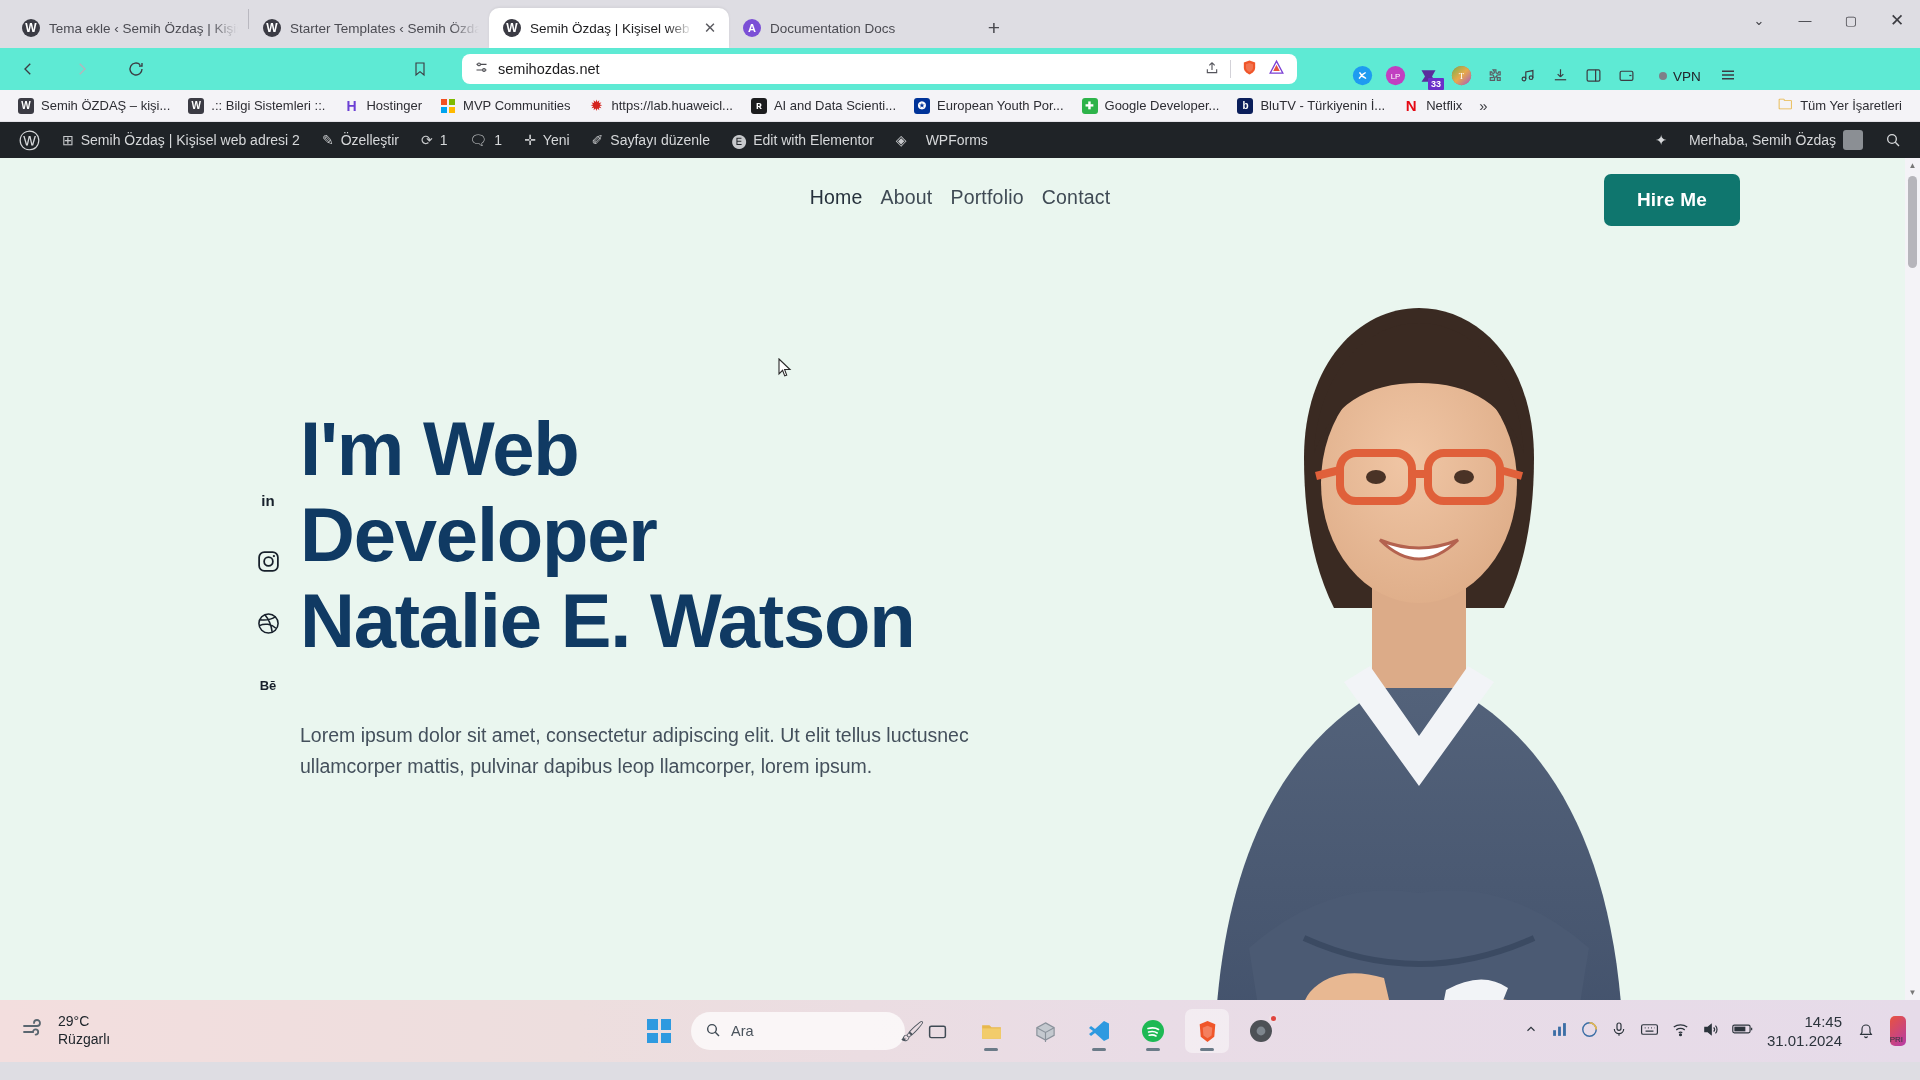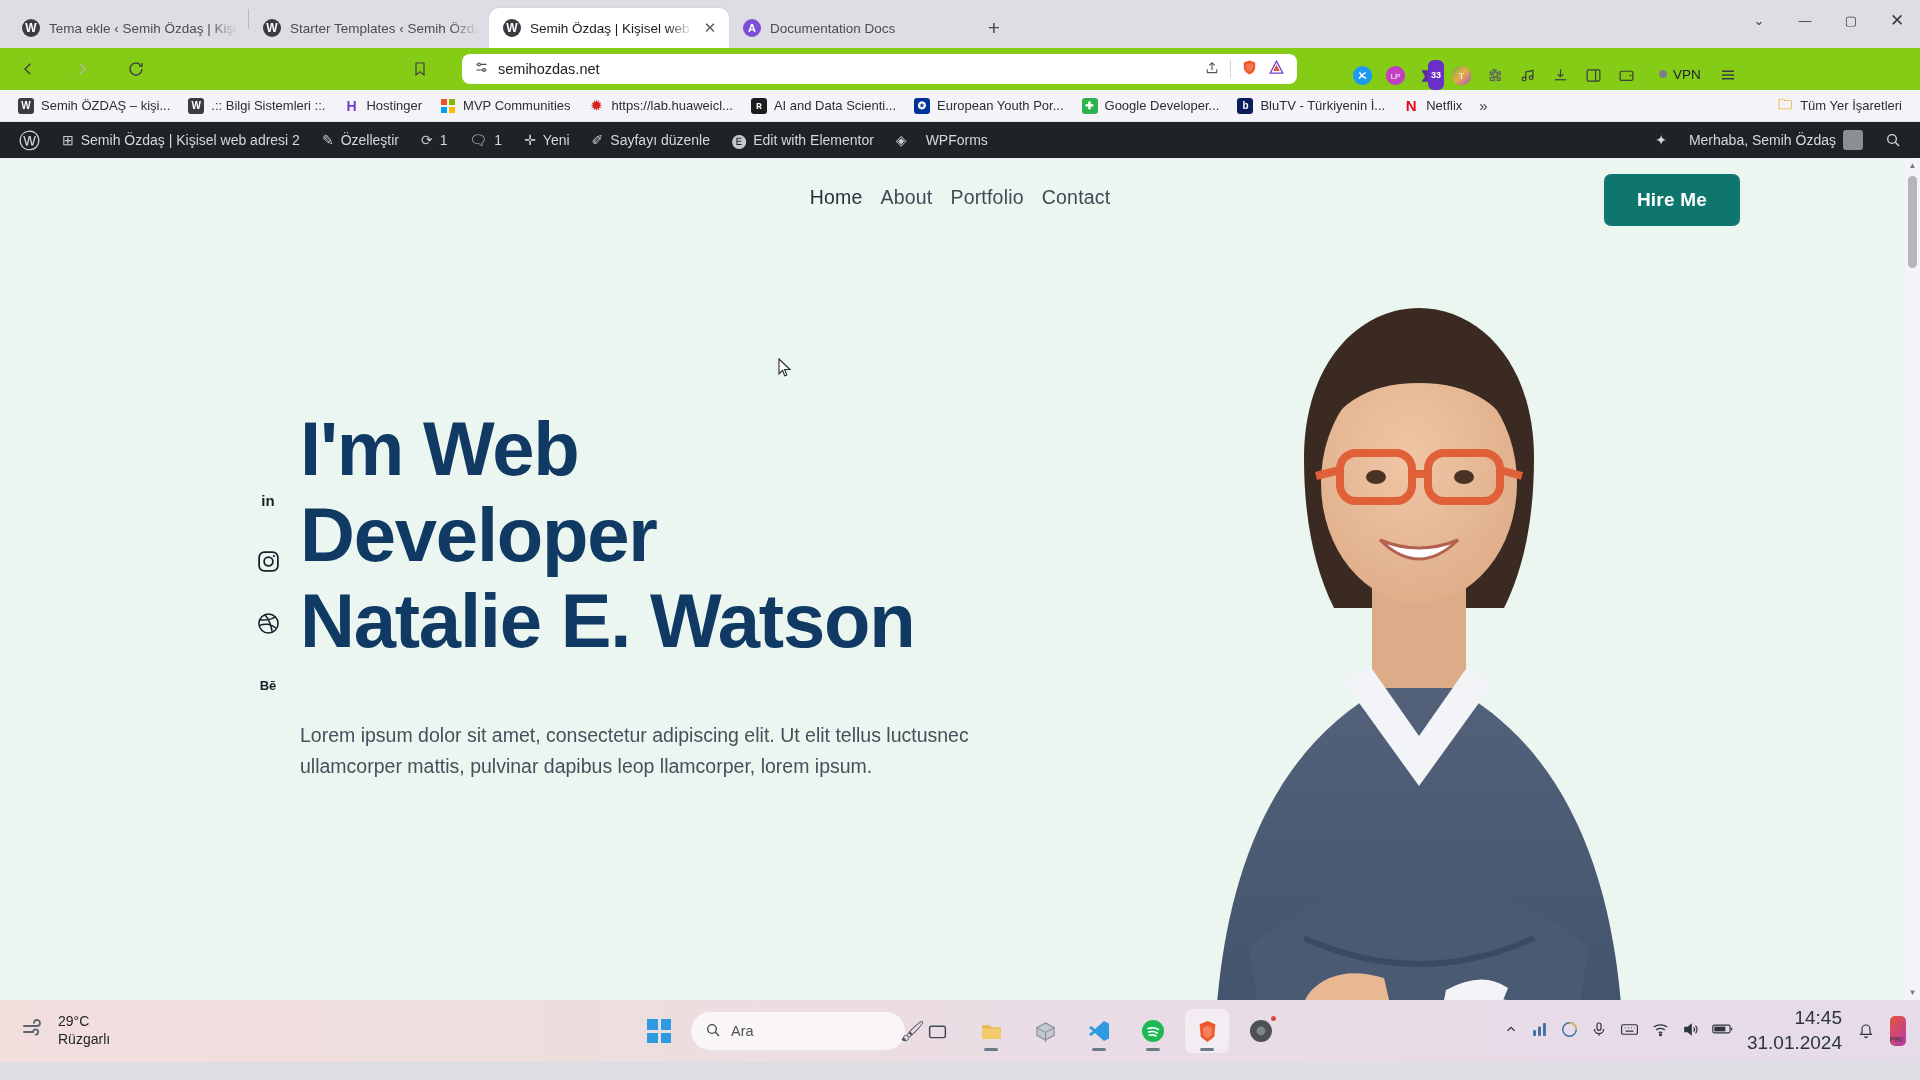--- a/index.html
+++ b/index.html
@@ -42,44 +42,44 @@
     display:flex; align-items:center; justify-content:center;
     font-size:21px; color:#4a4a50; font-weight:300;
   }
   .winctl{ margin-left:auto; display:flex; align-items:flex-start; height:48px; }
   .winbtn{ width:46px; height:40px; display:flex; align-items:center; justify-content:center;
            font-size:13px; color:#3c3c42; }
   .winbtn.close{ font-size:17px; }
 
   
   .toolbar{
-    height:42px; background:#84cc16; display:flex; align-items:center;
+    height:42px; background:#5eead4; display:flex; align-items:center;
     padding:0 12px; gap:22px;
   }
   .tbtn{
     width:32px; height:32px; border-radius:7px; display:flex; align-items:center;
     justify-content:center; color:#3c3c42; flex:0 0 auto;
   }
   .tbtn.dim{ color:#b6b5bb; }
   .omnibox{
     flex:0 0 auto; width:835px; height:30px; background:#ffffff; border-radius:8px;
     display:flex; align-items:center; padding:0 12px; gap:9px; margin-left:4px;
     font-size:14.5px; color:#1c1c1e;
   }
   .omni-url{ flex:1; white-space:nowrap; overflow:hidden; }
   .omni-right{ display:flex; align-items:center; gap:10px; }
   .vline{ width:1px; height:18px; background:#d3d2d8; }
-  .ext-area{ display:flex; align-items:flex-start; gap:3px; margin-left:28px;margin-top:12px; }
+  .ext-area{ display:flex; align-items:flex-end; gap:3px; margin-left:28px;margin-top:12px; }
   .ext{
     width:30px; height:30px; border-radius:7px; display:flex; align-items:center;
     justify-content:center; position:relative; flex:0 0 auto;
   }
   .badge{
     position:absolute; right:-1px; bottom:0px; background:#6b2fc9; color:#fff;
-    font-size:9px; font-weight:bold; padding:9px 3px; border-radius:6px; line-height:12px;
+    font-size:9px; font-weight:bold; padding:0 3px; border-radius:1px; line-height:12px;
   }
   .vpnchip{
     display:flex; align-items:center; gap:6px; font-size:13.5px; color:#22232a;
     padding:0 9px; height:28px; border-radius:7px; margin-left:6px;
   }
   .vpn-dot{ width:8px; height:8px; border-radius:50%; background:#7e7f88; }
 
   
   .bookmarks{
     height:32px; background:#f4f3f7; display:flex; align-items:center;
@@ -176,21 +176,21 @@
   .tbapp{ width:44px; height:44px; border-radius:7px; display:flex; align-items:center;
           justify-content:center; position:relative; flex:0 0 44px; }
   .tbapp.activeapp{ background:rgba(255,255,255,.45); }
   .tbapp .dot{ position:absolute; bottom:2px; left:50%; transform:translateX(-50%);
                width:14px; height:3px; border-radius:2px; background:#6b7b88; }
   .tbapp .reddot{ position:absolute; top:5px; right:5px; width:9px; height:9px;
                   border-radius:50%; background:#e0443e; border:2px solid #ece0e8; }
   .tray{ margin-left:auto; display:flex; align-items:center; gap:13px; padding-right:14px;
          color:#2a3views; }
   .tray span{ color:#2c343c; }
-  .clock{ font-size:19px; color:#1e252b; line-height:1.3; text-align:right; }
+  .clock{ font-size:15px; color:#1e252b; line-height:1.3; text-align:right; }
   .notifbtn{ width:22px; height:22px; display:flex; align-items:center; justify-content:center; }
   .brand-corner{ width:16px; height:30px; border-radius:5px;
                  background:linear-gradient(135deg,#e8533f,#b63ca8); color:#fff;
                  font-size:8px; display:flex; align-items:flex-end; justify-content:flex-end;
                  padding:2px 3px; }
 </style>
 </head>
 <body>
 
 <div class="tabstrip">

